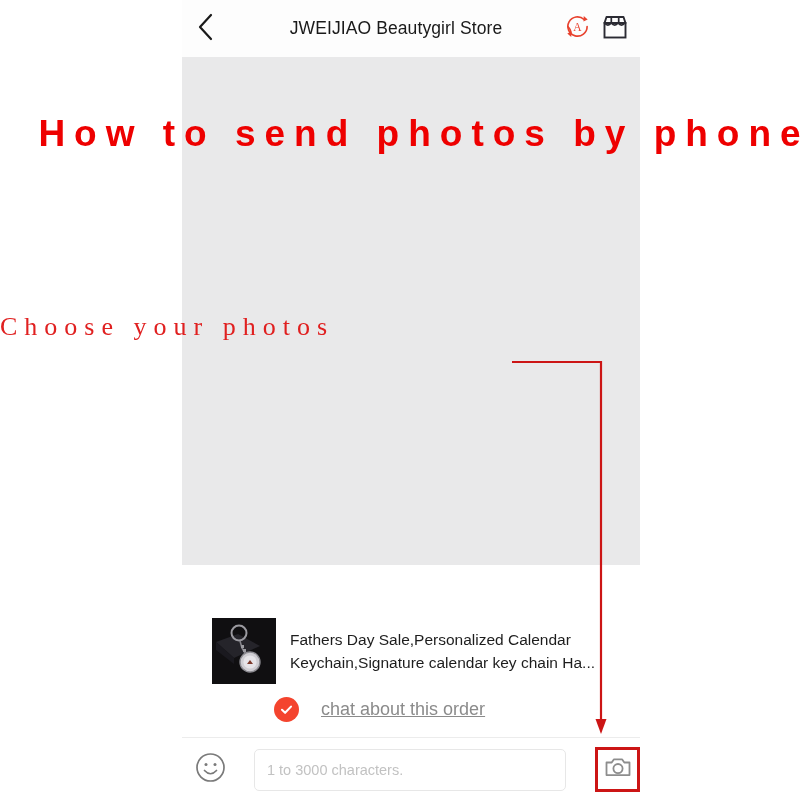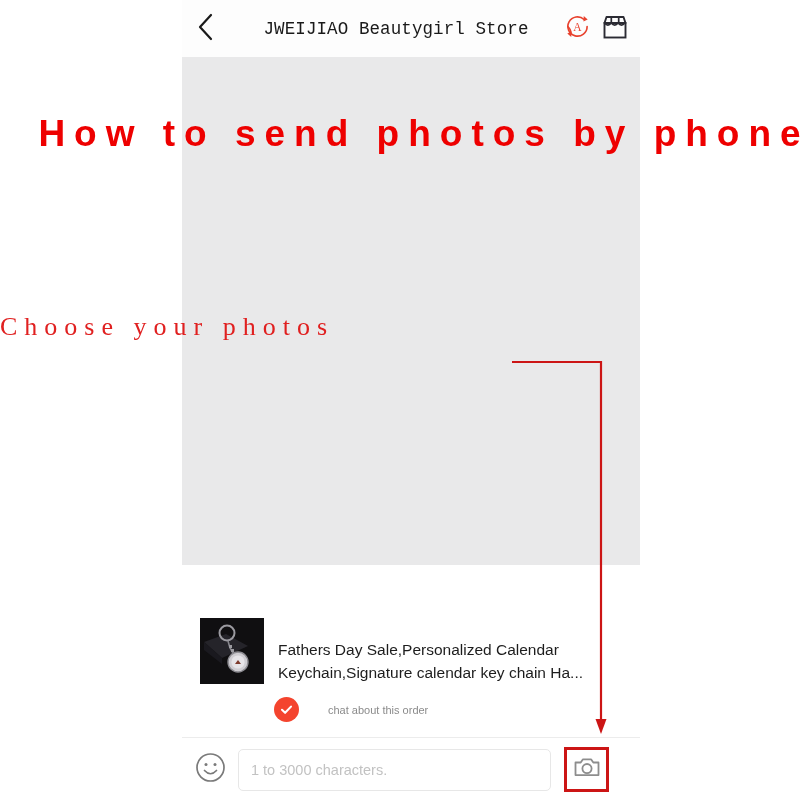--- a/index.html
+++ b/index.html
@@ -37,21 +37,21 @@
   #back-btn {
     width: 46px; height: 57px;
     display: flex; align-items: center; justify-content: center;
     cursor: pointer;
   }
   #header-title {
     flex: 1;
     text-align: center;
     font-size: 17.5px;
     color: #1a1a1a;
-    font-family: Liberation Mono, monospace;
+    font-family: Liberation Sans, sans-serif;
     letter-spacing: .1px;
     white-space: nowrap;
     padding-left: 6px;
   }
   .hdr-icon {
     width: 38px; height: 57px;
     display: flex; align-items: center; justify-content: center;
     cursor: pointer;
   }
   #hdr-icons { display: flex; padding-right: 6px; }
@@ -66,23 +66,23 @@
 
   
   #product-block {
     position: absolute;
     left: 0; top: 565px;
     width: 458px; height: 172px;
     background: #ffffff;
   }
   #product-row {
     position: absolute;
-    left: 18px; top: 53px;
+    left: 30px; top: 53px;
     display: flex;
-    align-items: flex-end;
+    align-items: center;
   }
   #product-thumb {
     width: 64px; height: 66px;
     background: #100f11;
     position: relative;
     flex: none;
     overflow: hidden;
   }
   #product-title {
     margin-left: 14px;
@@ -100,34 +100,36 @@
     cursor: pointer;
   }
   #chat-check {
     width: 25px; height: 25px;
     border-radius: 50%;
     background: #f4442e;
     display: flex; align-items: center; justify-content: center;
     flex: none;
   }
   #chat-label {
-    margin-left: 29px;
-    font-size: 11px;
+    margin-left: 22px;
+    font-size: 18px;
     color: #8b8b8b;
+    text-decoration: underline;
   }
 
   
   #input-bar {
     position: absolute;
     left: 0; top: 737px;
     width: 458px; height: 63px;
     background: #ffffff;
     border-top: 1px solid #ececec;
     display: flex;
     align-items: center;
+    gap: 16px;
   }
   #emoji-btn {
     width: 56px; height: 62px;
     display: flex; align-items: center; justify-content: center;
     cursor: pointer;
     flex: none;
   }
   #msg-input {
     width: 313px;
     height: 42px;

